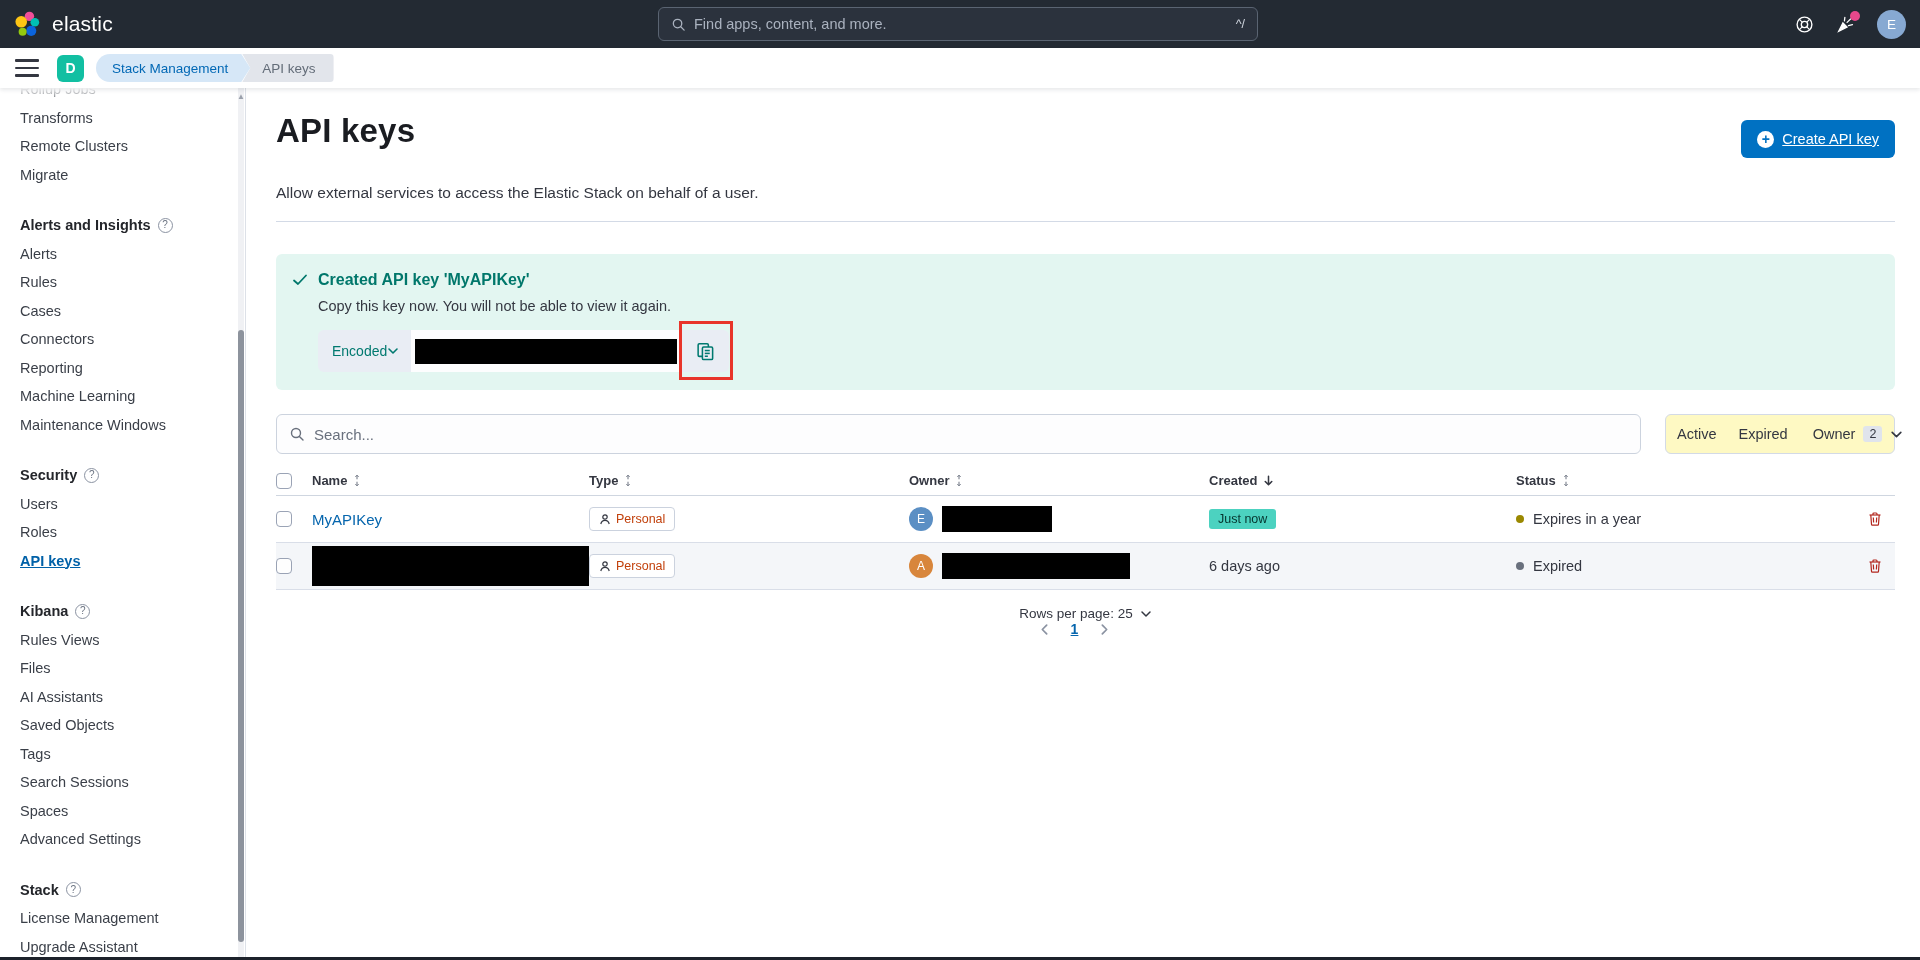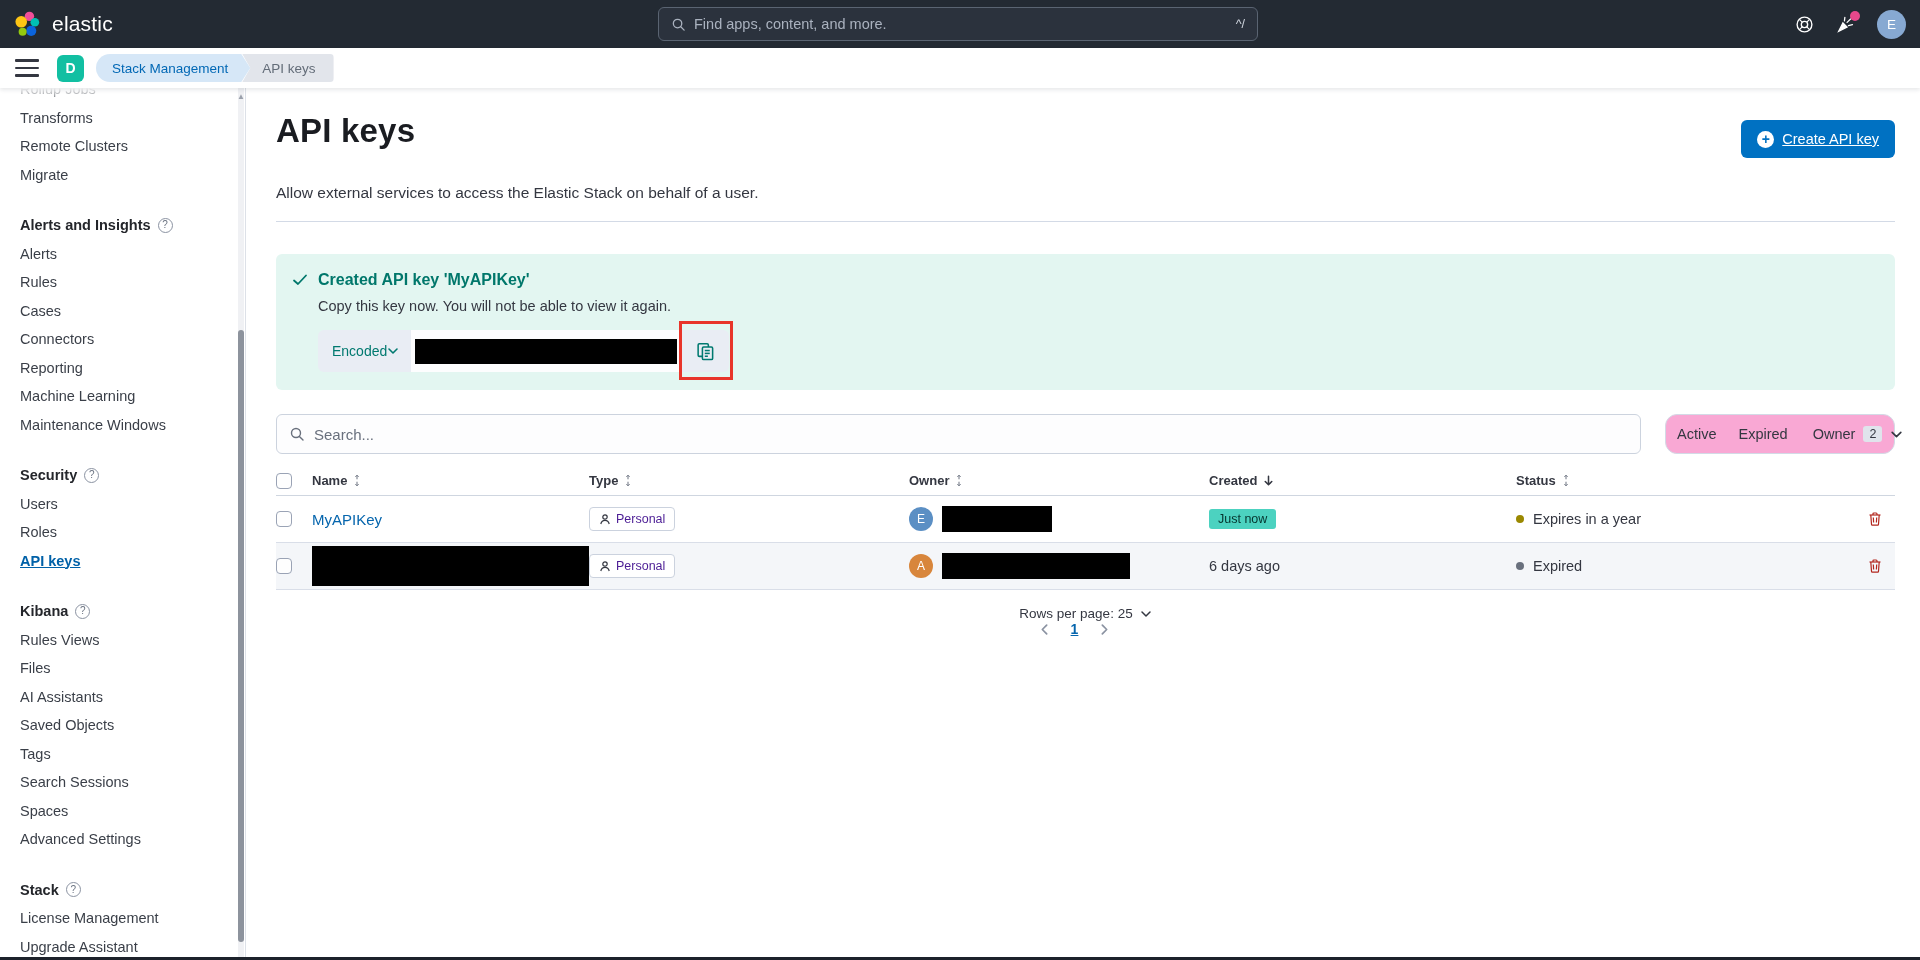--- a/index.html
+++ b/index.html
@@ -80,21 +80,21 @@
   .redact-key { width:262px; height:25px; background:#000; }
   .fg-append { position:relative; width:48px; display:flex; align-items:center; justify-content:center;
                color:#00796f; cursor:pointer; border-radius:0 6px 6px 0; }
   .red-box { position:absolute; inset:-9px -4px -8px -2px; border:3px solid #e8352a; pointer-events:none; }
 
   
   .toolbar { margin-top:24px; display:flex; gap:24px; }
   .tbl-search { flex:1; height:40px; border:1px solid #ccd3de; border-radius:6px; background:#fdfdfe;
                 display:flex; align-items:center; gap:9px; padding:0 12px; color:#69707d; }
   .tbl-search .ph { font-size:15px; color:#69707d; }
-  .filter-group { width:230px; height:40px; border:1px solid #d3dae6; border-radius:12px; background:#f9a8d4;
+  .filter-group { width:230px; height:40px; border:1px solid #d3dae6; border-radius:6px; background:#fef9c3;
                   display:flex; align-items:center; font-size:14.5px; color:#343741; }
   .filter-btn { padding:0 11px; cursor:pointer; }
   .fg-sep { width:1px; height:100%; background:#d3dae6; margin:0 2px; }
   .owner-btn { display:flex; align-items:center; gap:8px; padding:0 10px; cursor:pointer; }
   .count-badge { background:#e0e4ec; border-radius:3px; font-size:12.5px; padding:1px 6px; color:#343741; }
 
   
   .grid { margin-top:12px; }
   .grid-row { display:flex; align-items:center; border-bottom:1px solid #d9dee8; }
   .grid-row.head { height:30px; border-bottom:1px solid #cfd6e0; }
@@ -105,21 +105,21 @@
   .col-type { width:320px; display:flex; align-items:center; }
   .col-owner { width:300px; display:flex; align-items:center; gap:9px; }
   .col-created { width:307px; display:flex; align-items:center; }
   .col-status { width:290px; display:flex; align-items:center; gap:9px; }
   .col-actions { flex:1; display:flex; justify-content:flex-end; padding-right:8px; }
   .hcell { font-size:13px; font-weight:bold; color:#343741; display:flex; align-items:center; gap:5px; cursor:pointer; }
   .sort-ic { color:#69707d; display:flex; }
   .checkbox { width:16px; height:16px; border:1px solid #9aa3b5; border-radius:4px; background:#fefefe; cursor:pointer; }
   .name-link { color:#0565ad; font-size:15px; text-decoration:none; cursor:pointer; }
   .type-badge { display:inline-flex; align-items:center; gap:5px; height:24px; padding:0 9px;
-                border:1px solid #cbd2de; border-radius:4px; background:#fff; font-size:12.5px; color:#4c1d95; }
+                border:1px solid #cbd2de; border-radius:4px; background:#fff; font-size:12.5px; color:#c2410c; }
   .avatar { width:24px; height:24px; border-radius:50%; color:#fff; font-size:12px;
             display:flex; align-items:center; justify-content:center; flex:none; }
   .avatar.blue { background:#5b8fc4; }
   .avatar.orange { background:#d8863c; }
   .redact-sm { height:26px; background:#000; }
   .redact-name { width:296px; height:40px; background:#000; }
   .created-badge { background:#4cd2c0; color:#05342e; font-size:12.5px; padding:3px 9px; border-radius:3px; }
   .plain-txt { font-size:14.5px; color:#343741; }
   .dot { width:8px; height:8px; border-radius:50%; flex:none; }
   .dot.olive { background:#9a8800; }

